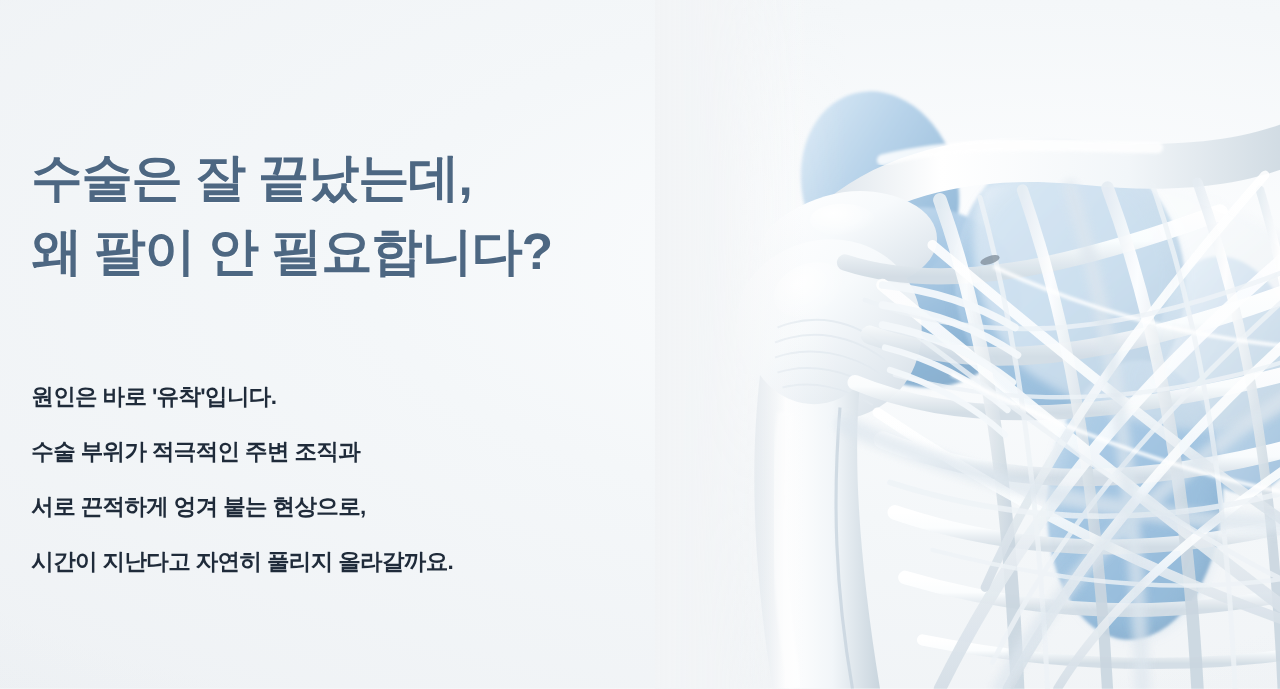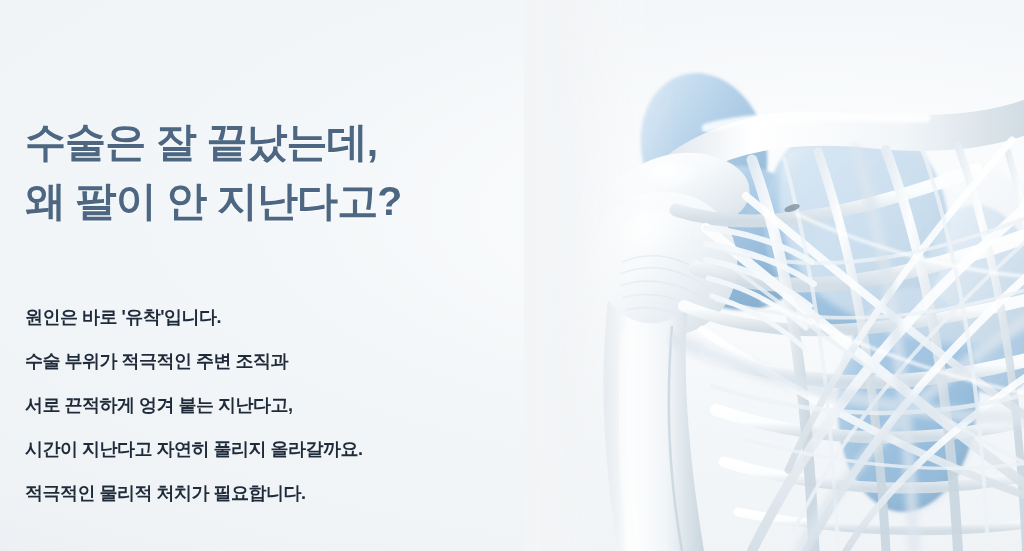--- a/index.html
+++ b/index.html
@@ -265,25 +265,24 @@
       <rect x="0" y="0" width="120" height="551" fill="url(#hiG)" opacity="0.25"></rect>
     </svg>
   </div>
   <div class="anatomy-fade"></div>
   <div class="bg-vignette"></div>
 
   <div class="text-col">
 
     <h1 class="headline">
       <span class="hl-line">수술은 잘 끝났는데,</span>
-      <span class="hl-line">왜 팔이 안 지난다고?</span>
+      <span class="hl-line">왜 팔이 안 필요합니다?</span>
     </h1>
 
     <div class="body-copy">
       <span class="bd-line">원인은 바로 '유착'입니다.</span>
       <span class="bd-line">수술 부위가 적극적인 주변 조직과</span>
-      <span class="bd-line">서로 끈적하게 엉겨 붙는 지난다고,</span>
+      <span class="bd-line">서로 끈적하게 엉겨 붙는 현상으로,</span>
       <span class="bd-line">시간이 지난다고 자연히 풀리지 올라갈까요.</span>
-      <span class="bd-line">적극적인 물리적 처치가 필요합니다.</span>
     </div>
 
   </div>
 </div>
 
 </body></html>

